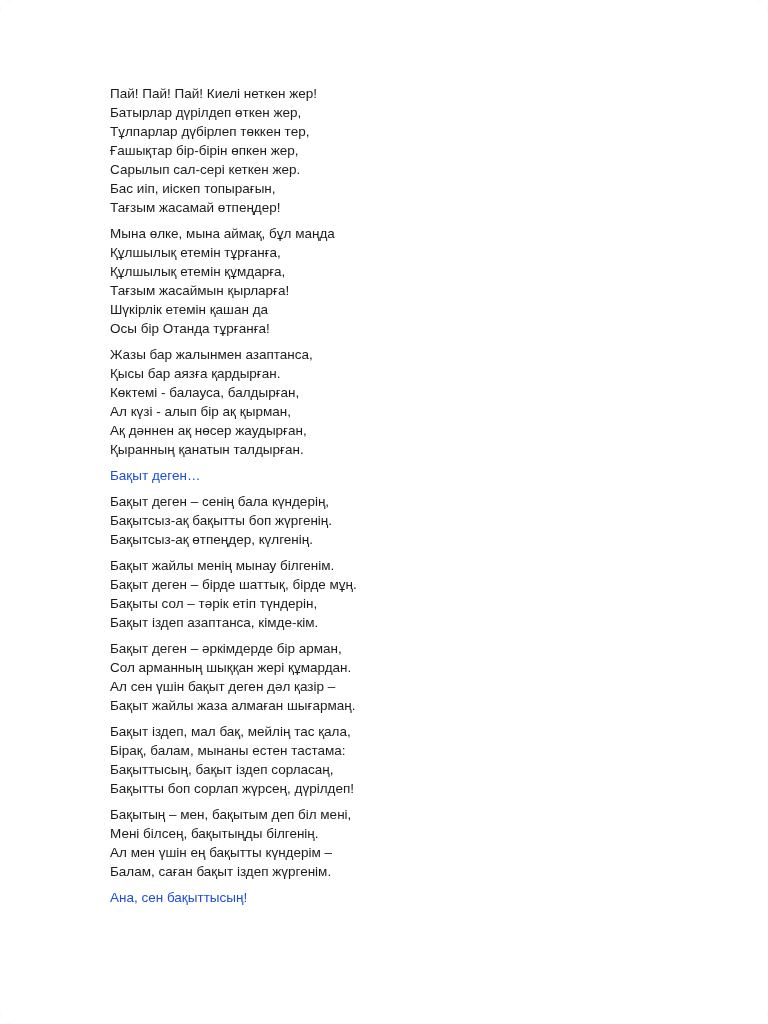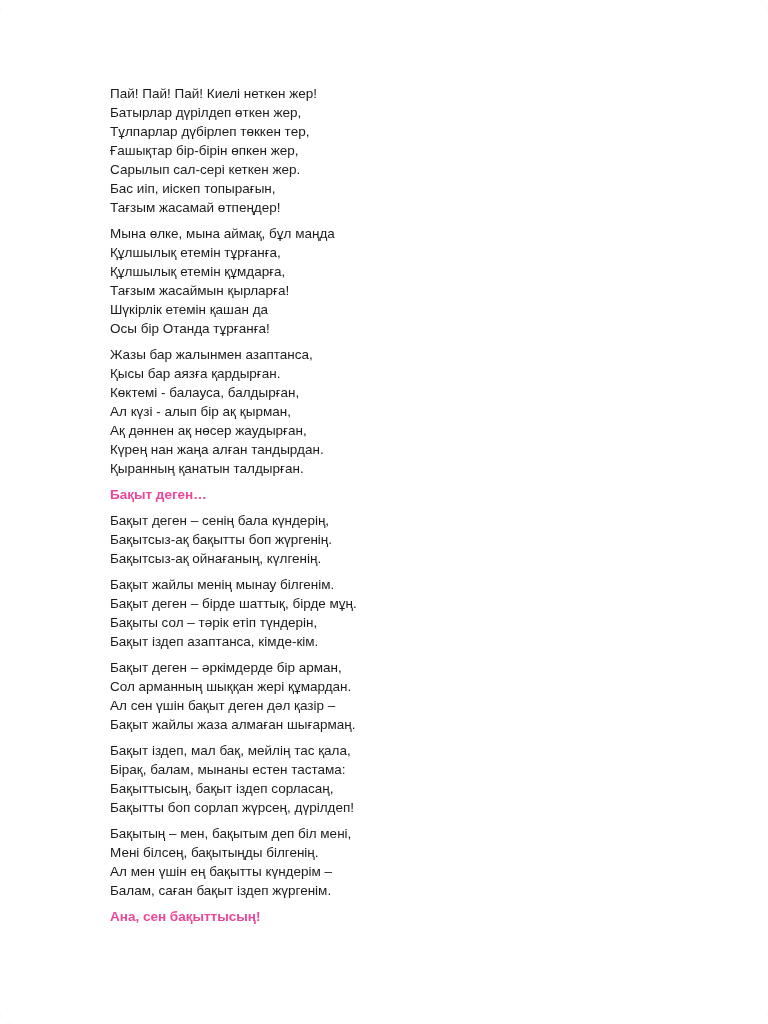--- a/index.html
+++ b/index.html
@@ -30,22 +30,22 @@
     line-height: 19px;
   }
   .stanza {
     margin: 0 0 7px 0;
   }
   .stanza .line {
     display: block;
     white-space: pre;
   }
   .stanza.bold {
-    font-weight: bold;
-    color: #ec4899;
+    font-weight: normal;
+    color: #1d4ed8;
   }
 </style>
 </head>
 <body>
 
 <div class="page">
   <div class="poem">
       <p class="stanza">
         <span class="line">Пай! Пай! Пай! Киелі неткен жер!</span>
         <span class="line">Батырлар дүрілдеп өткен жер,</span>
@@ -62,30 +62,29 @@
         <span class="line">Тағзым жасаймын қырларға!</span>
         <span class="line">Шүкірлік етемін қашан да</span>
         <span class="line">Осы бір Отанда тұрғанға!</span>
       </p>
       <p class="stanza">
         <span class="line">Жазы бар жалынмен азаптанса,</span>
         <span class="line">Қысы бар аязға қардырған.</span>
         <span class="line">Көктемі - балауса, балдырған,</span>
         <span class="line">Ал күзі - алып бір ақ қырман,</span>
         <span class="line">Ақ дәннен ақ нөсер жаудырған,</span>
-        <span class="line">Күрең нан жаңа алған тандырдан.</span>
         <span class="line">Қыранның қанатын талдырған.</span>
       </p>
       <p class="stanza bold">
         <span class="line">Бақыт деген…</span>
       </p>
       <p class="stanza">
         <span class="line">Бақыт деген – сенің бала күндерің,</span>
         <span class="line">Бақытсыз-ақ бақытты боп жүргенің.</span>
-        <span class="line">Бақытсыз-ақ ойнағаның, күлгенің.</span>
+        <span class="line">Бақытсыз-ақ өтпеңдер, күлгенің.</span>
       </p>
       <p class="stanza">
         <span class="line">Бақыт жайлы менің мынау білгенім.</span>
         <span class="line">Бақыт деген – бірде шаттық, бірде мұң.</span>
         <span class="line">Бақыты сол – тәрік етіп түндерін,</span>
         <span class="line">Бақыт іздеп азаптанса, кімде-кім.</span>
       </p>
       <p class="stanza">
         <span class="line">Бақыт деген – әркімдерде бір арман,</span>
         <span class="line">Сол арманның шыққан жері құмардан.</span>

